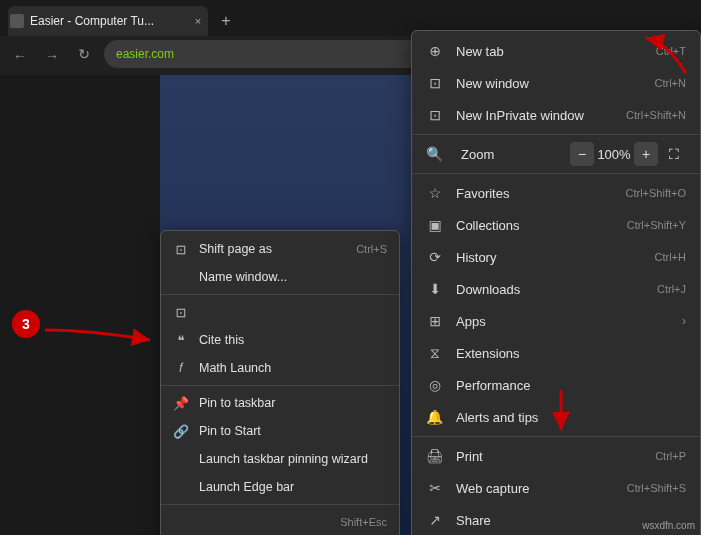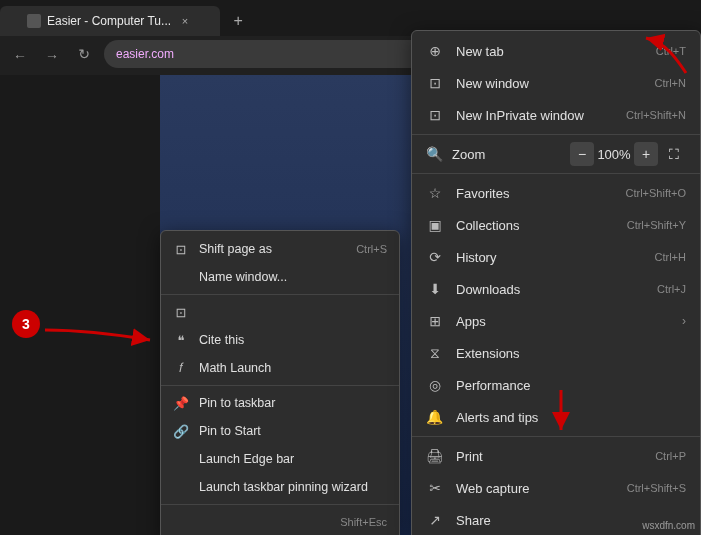--- a/index.html
+++ b/index.html
@@ -28,27 +28,27 @@
       height: 36px;
       background: #1a1a1a;
       padding: 6px 0 0 0;
     }
 
     .tab-active {
       display: flex;
       align-items: center;
       background: #2d2d2d;
       height: 30px;
-      padding: 0 27px;
+      padding: 0 2px;
       border-radius: 6px 6px 0 0;
       min-width: 200px;
       color: #e8e8e8;
       font-size: 12px;
       gap: 6px;
-      margin-left: 0;
+      margin-left: 8px;
     }
 
     .tab-favicon {
       width: 14px; height: 14px;
       background: #555;
       border-radius: 2px;
     }
 
     .tab-close {
       margin-left: auto;
@@ -84,21 +84,21 @@
       font-size: 14px;
       cursor: pointer;
     }
 
     .address-input {
       flex: 1;
       background: #3a3a3a;
       border: none;
       border-radius: 16px;
       height: 28px;
-      color: #f0abfc;
+      color: #84cc16;
       padding: 0 12px;
       font-size: 12px;
       outline: none;
     }
 
     .toolbar-icons {
       display: flex;
       align-items: center;
       gap: 6px;
     }
@@ -360,25 +360,25 @@
   <div class="ctx-item">
     <span class="ctx-icon">📌</span>
     <span>Pin to taskbar</span>
   </div>
   <div class="ctx-item">
     <span class="ctx-icon">🔗</span>
     <span>Pin to Start</span>
   </div>
   <div class="ctx-item">
     <span class="ctx-icon"></span>
+    <span>Launch taskbar pinning wizard</span>
+  </div>
+  <div class="ctx-item">
+    <span class="ctx-icon"></span>
     <span>Launch Edge bar</span>
-  </div>
-  <div class="ctx-item">
-    <span class="ctx-icon"></span>
-    <span>Launch taskbar pinning wizard</span>
   </div>
   <div class="ctx-separator"></div>
   <div class="ctx-item">
     <span class="ctx-icon"></span>
     <span class="ctx-shortcut">Shift+Esc</span>
   </div>
 
 </div>
 
 <div class="main-menu">
@@ -394,21 +394,21 @@
   </div>
   <div class="menu-item">
     <span class="menu-icon">⊡</span>
     <span>New InPrivate window</span>
     <span class="menu-shortcut">Ctrl+Shift+N</span>
   </div>
   <div class="menu-separator"></div>
 
   <div class="zoom-control">
     <span class="menu-icon">🔍</span>
-    <span style="margin-right:auto; margin-left:8px;text-align:right;">Zoom</span>
+    <span style="margin-right:auto; margin-left:17px;text-align:right;">Zoom</span>
     <div class="zoom-btn">−</div>
     <span class="zoom-value">100%</span>
     <div class="zoom-btn">+</div>
     <div class="zoom-btn" style="margin-left:4px; background:none;">⛶</div>
   </div>
   <div class="menu-separator"></div>
   <div class="menu-item">
     <span class="menu-icon">☆</span>
     <span>Favorites</span>
     <span class="menu-shortcut">Ctrl+Shift+O</span>

